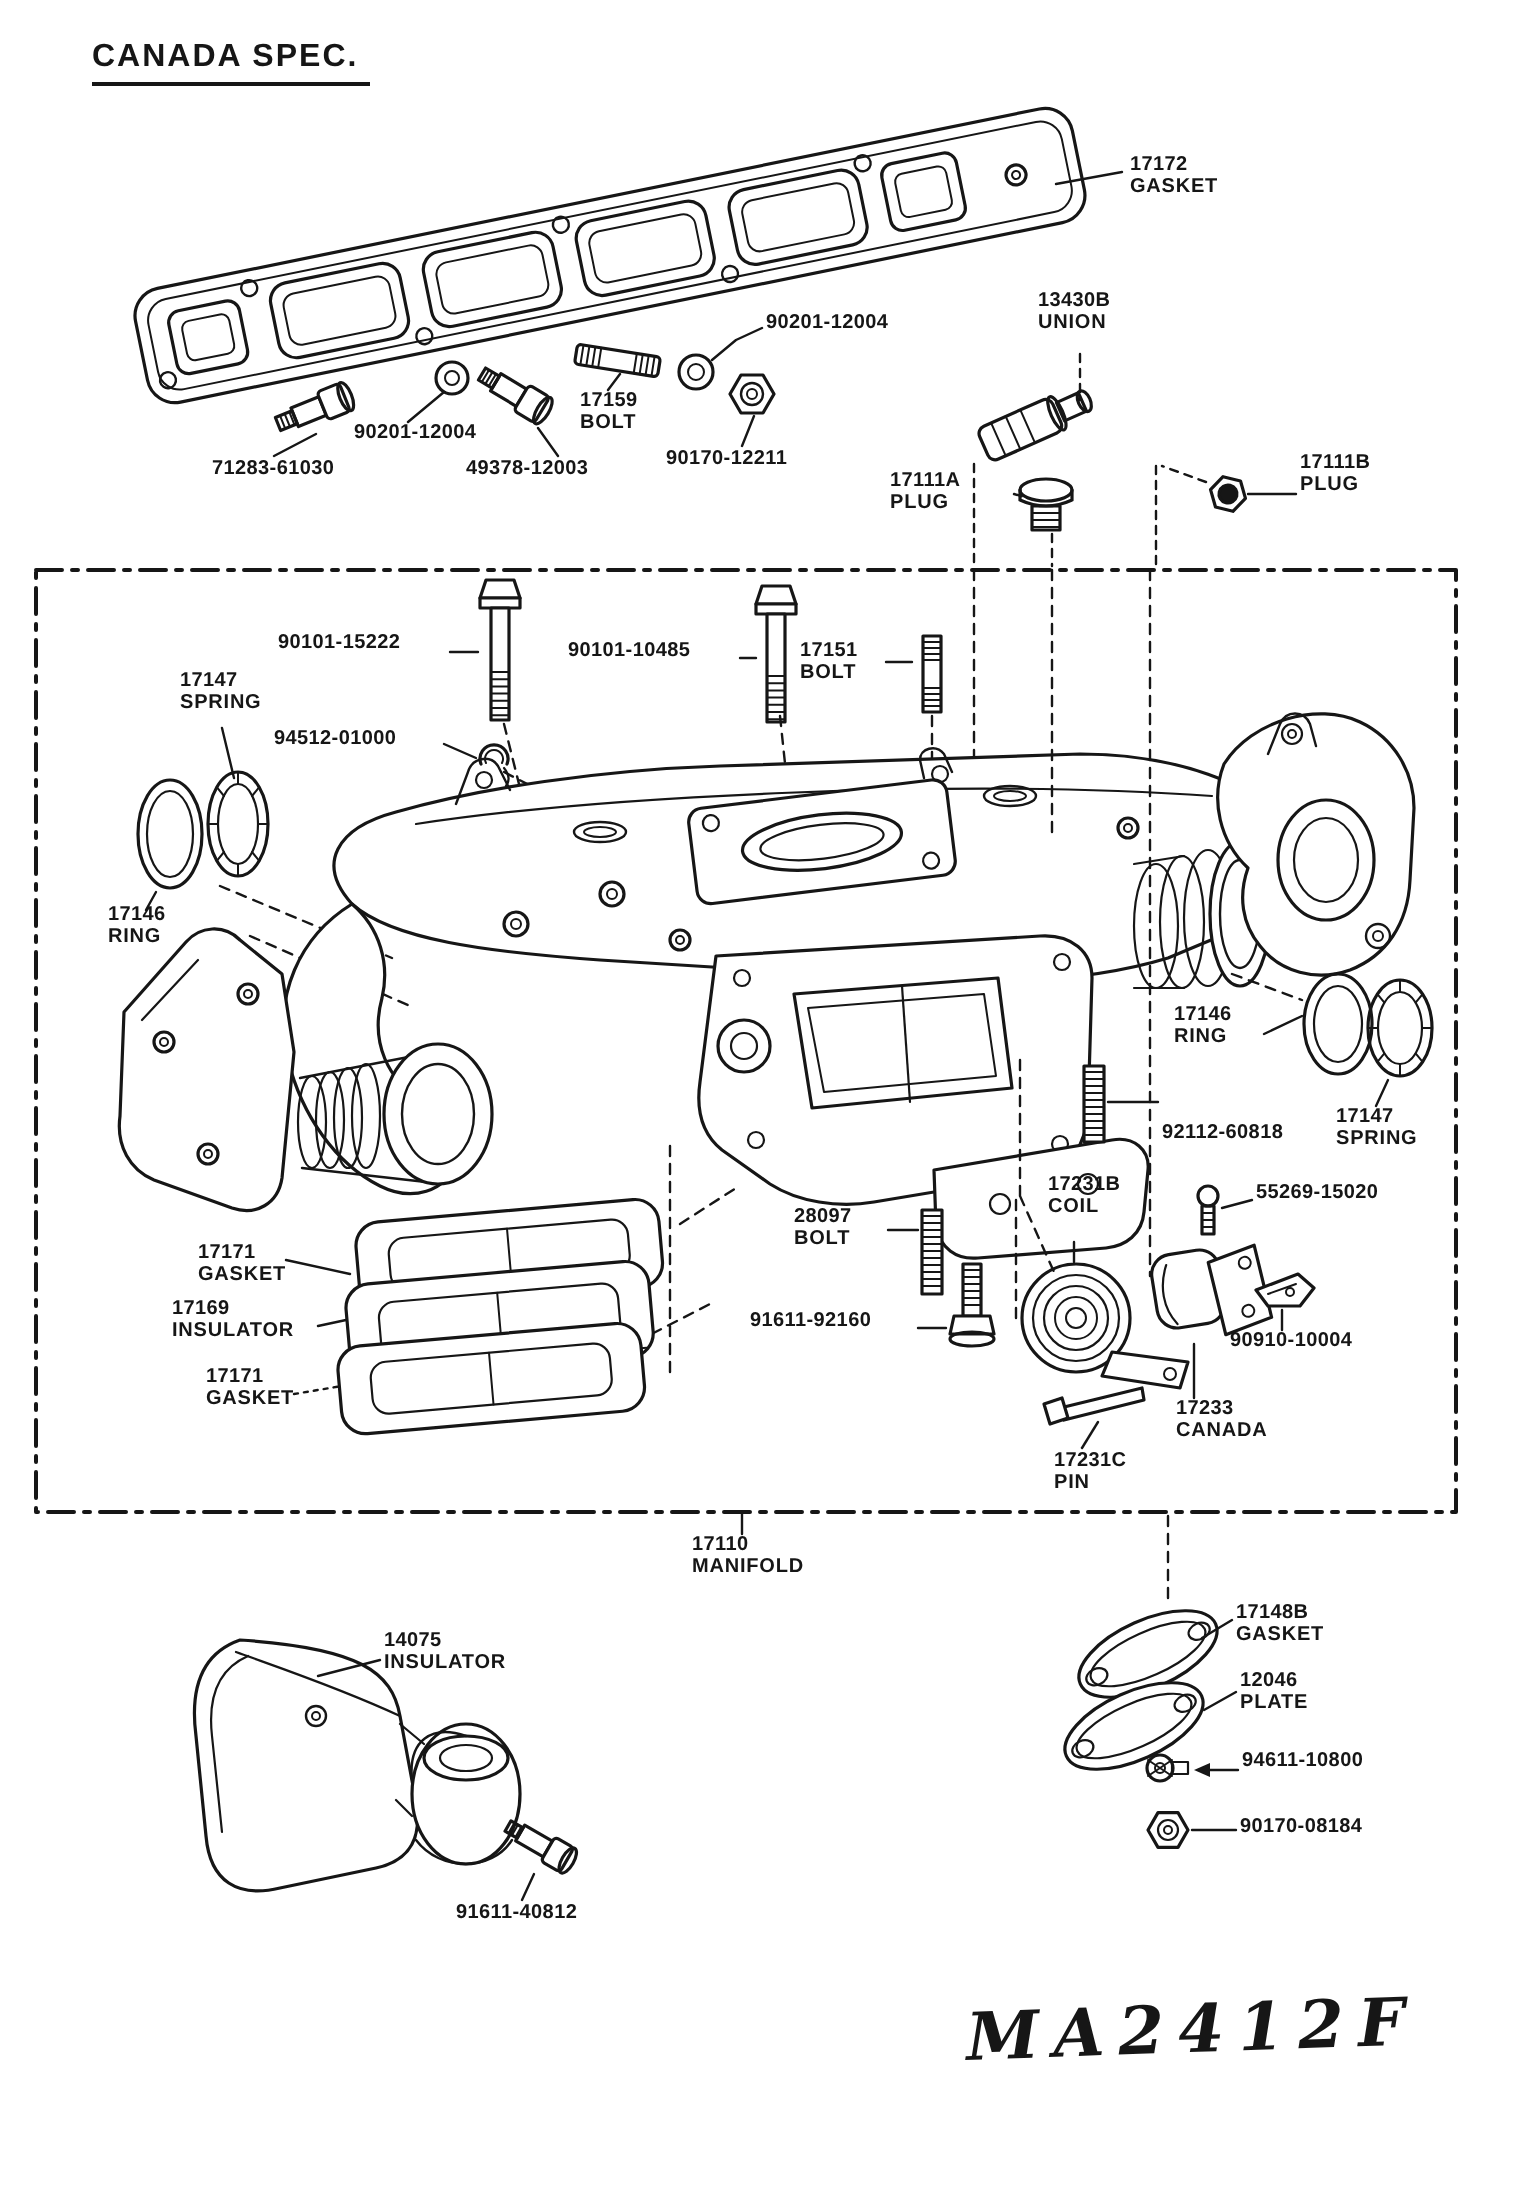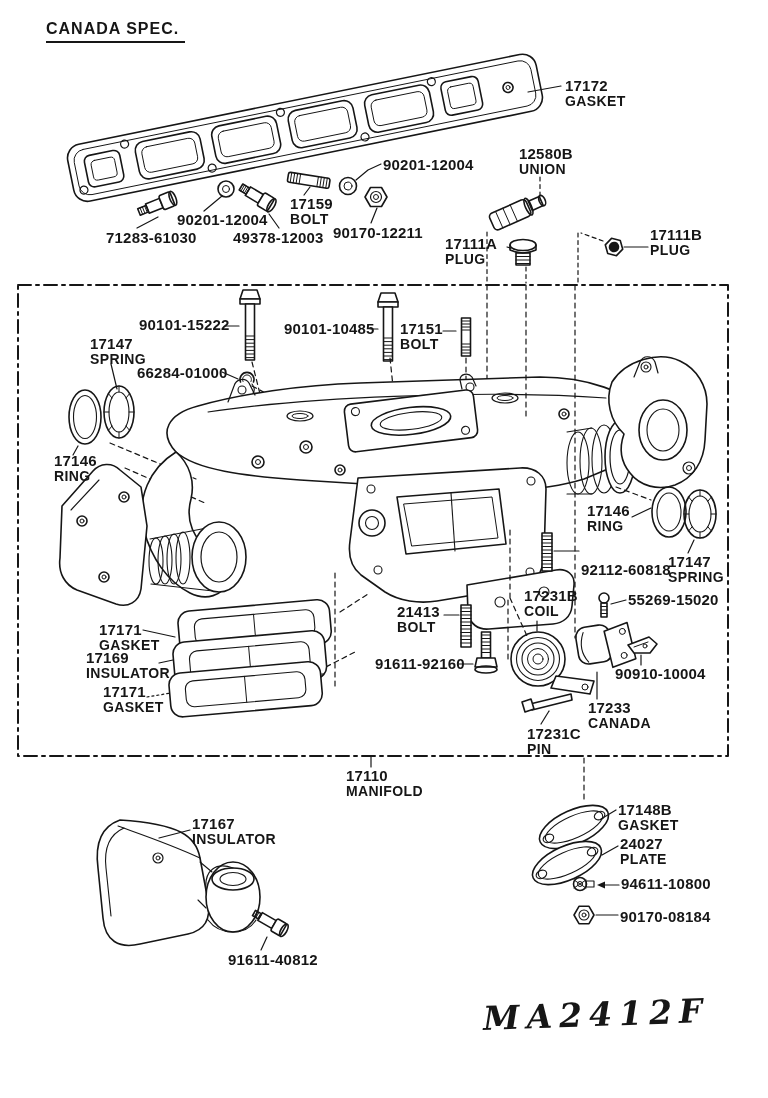--- a/index.html
+++ b/index.html
@@ -1,21 +1,21 @@
 <!DOCTYPE html>
 <html><head>
 <meta charset="utf-8">
 <style>
   html,body{margin:0;padding:0;background:#e8e8e8;}
   #page{position:relative;width:768px;height:1098px;background:#ffffff;overflow:hidden;
         font-family:"Liberation Sans",sans-serif;color:#161616;}
   #art{position:absolute;left:0;top:0;}
   .label{position:absolute;font-weight:bold;line-height:1.08;white-space:nowrap;color:#161616;}
-  .label .num{display:block;font-size:15px;letter-spacing:.2px;}
-  .label .desc{display:block;font-size:14px;letter-spacing:.4px;}
+  .label .num{display:block;font-size:10px;letter-spacing:.2px;}
+  .label .desc{display:block;font-size:10px;letter-spacing:.4px;}
   .spec-title{position:absolute;left:46px;top:20px;font-size:16px;font-weight:bold;
               letter-spacing:1px;border-bottom:2.5px solid #161616;padding:0 6px 3px 0;}
   .code{position:absolute;left:483px;top:995px;font-family:"DejaVu Serif",serif;
         font-style:italic;font-weight:bold;font-size:33px;letter-spacing:7px;
         transform:rotate(-2deg);}
   svg *{vector-effect:non-scaling-stroke;}
 </style>
 </head>
 <body>
 
@@ -398,21 +398,21 @@
   <div class="spec-title">CANADA SPEC.</div>
 
   <div class="label" style="left:565px;top:78px">
       <span class="num">17172</span>
       <span class="desc">GASKET</span>
     </div>
   <div class="label" style="left:383px;top:157px">
       <span class="num">90201-12004</span>
     </div>
   <div class="label" style="left:519px;top:146px">
-      <span class="num">12580B</span>
+      <span class="num">13430B</span>
       <span class="desc">UNION</span>
     </div>
   <div class="label" style="left:290px;top:196px">
       <span class="num">17159</span>
       <span class="desc">BOLT</span>
     </div>
   <div class="label" style="left:177px;top:212px">
       <span class="num">90201-12004</span>
     </div>
   <div class="label" style="left:106px;top:230px">
@@ -440,21 +440,21 @@
     </div>
   <div class="label" style="left:400px;top:321px">
       <span class="num">17151</span>
       <span class="desc">BOLT</span>
     </div>
   <div class="label" style="left:90px;top:336px">
       <span class="num">17147</span>
       <span class="desc">SPRING</span>
     </div>
   <div class="label" style="left:137px;top:365px">
-      <span class="num">66284-01000</span>
+      <span class="num">94512-01000</span>
     </div>
   <div class="label" style="left:54px;top:453px">
       <span class="num">17146</span>
       <span class="desc">RING</span>
     </div>
   <div class="label" style="left:587px;top:503px">
       <span class="num">17146</span>
       <span class="desc">RING</span>
     </div>
   <div class="label" style="left:581px;top:562px">
@@ -476,21 +476,21 @@
     </div>
   <div class="label" style="left:588px;top:700px">
       <span class="num">17233</span>
       <span class="desc">CANADA</span>
     </div>
   <div class="label" style="left:527px;top:726px">
       <span class="num">17231C</span>
       <span class="desc">PIN</span>
     </div>
   <div class="label" style="left:397px;top:604px">
-      <span class="num">21413</span>
+      <span class="num">28097</span>
       <span class="desc">BOLT</span>
     </div>
   <div class="label" style="left:375px;top:656px">
       <span class="num">91611-92160</span>
     </div>
   <div class="label" style="left:99px;top:622px">
       <span class="num">17171</span>
       <span class="desc">GASKET</span>
     </div>
   <div class="label" style="left:86px;top:650px">
@@ -499,32 +499,32 @@
     </div>
   <div class="label" style="left:103px;top:684px">
       <span class="num">17171</span>
       <span class="desc">GASKET</span>
     </div>
   <div class="label" style="left:346px;top:768px">
       <span class="num">17110</span>
       <span class="desc">MANIFOLD</span>
     </div>
   <div class="label" style="left:192px;top:816px">
-      <span class="num">17167</span>
+      <span class="num">14075</span>
       <span class="desc">INSULATOR</span>
     </div>
   <div class="label" style="left:228px;top:952px">
       <span class="num">91611-40812</span>
     </div>
   <div class="label" style="left:618px;top:802px">
       <span class="num">17148B</span>
       <span class="desc">GASKET</span>
     </div>
   <div class="label" style="left:620px;top:836px">
-      <span class="num">24027</span>
+      <span class="num">12046</span>
       <span class="desc">PLATE</span>
     </div>
   <div class="label" style="left:621px;top:876px">
       <span class="num">94611-10800</span>
     </div>
   <div class="label" style="left:620px;top:909px">
       <span class="num">90170-08184</span>
     </div>
 
   <div class="code">MA2412F</div>

